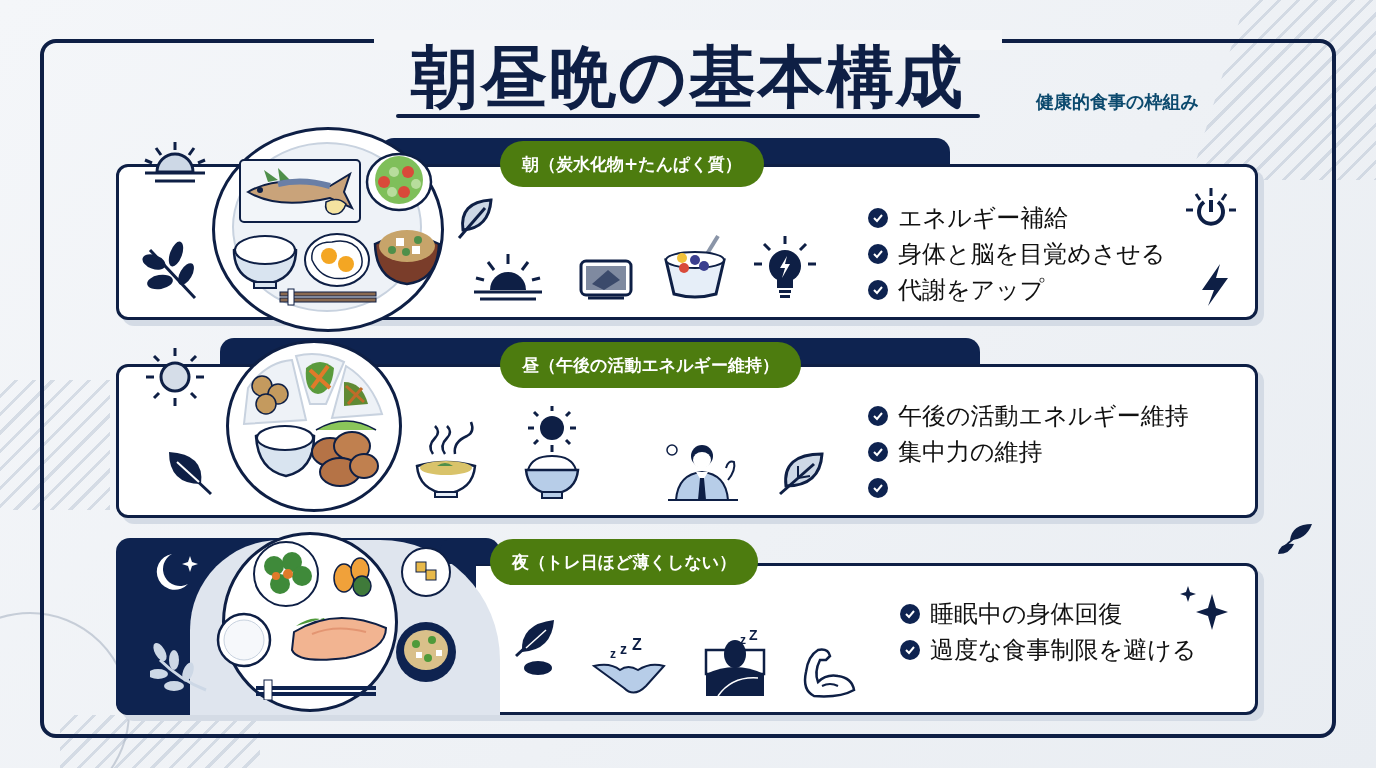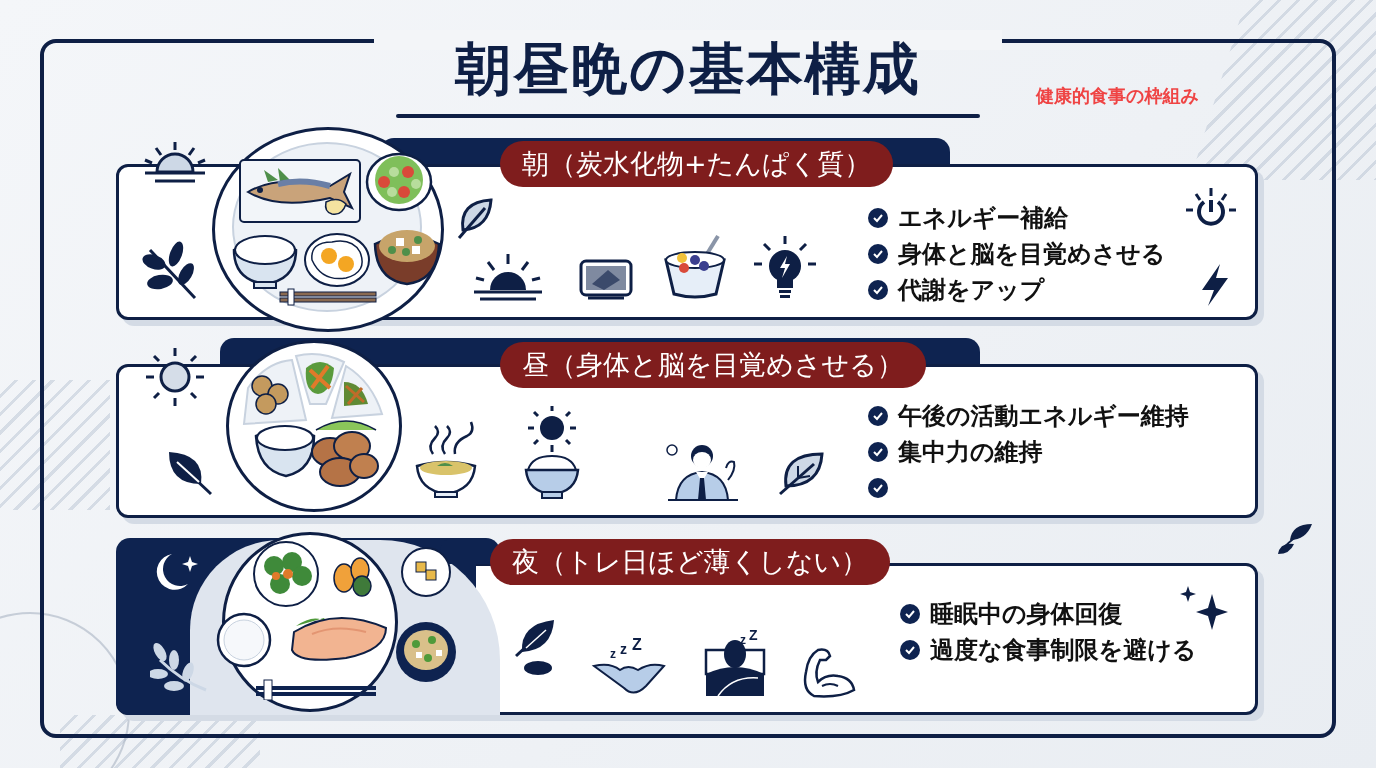--- a/index.html
+++ b/index.html
@@ -22,29 +22,29 @@
   .frame {
     position: absolute; left: 40px; top: 39px; width: 1296px; height: 699px;
     border: 4px solid #0e1f45; border-radius: 16px;
   }
   .frame-gap {
     position: absolute; left: 374px; top: 30px; width: 628px; height: 20px;
     background: #f3f5f8;
   }
   .title {
     position: absolute; left: 396px; top: 32px; width: 584px; text-align: center;
-    font-size: 56px; font-weight: bold; color: #0e1f45; letter-spacing: 2px;
+    font-size: 67px; font-weight: bold; color: #0e1f45; letter-spacing: 2px;
   }
   .title-rule {
     position: absolute; left: 396px; top: 114px; width: 584px; height: 4px;
     background: #0e1f45; border-radius: 2px;
   }
   .subtitle {
-    position: absolute; left: 1036px; top: 84px;
-    font-size: 18px; font-weight: bold; color: #ef4444;
+    position: absolute; left: 1036px; top: 90px;
+    font-size: 18px; font-weight: bold; color: #0c4a6e;
   }
   .panel {
     position: absolute; left: 116px; width: 1142px;
     background: #ffffff; border: 3px solid #0e1f45; border-radius: 12px;
     box-shadow: 6px 6px 0 #d4dbe5;
   }
   .panel.morning { top: 164px; height: 156px; }
   .panel.noon { top: 364px; height: 154px; }
   .panel.night { top: 563px; height: 152px; }
   .night-bg {
@@ -52,38 +52,38 @@
     background: #0e2350; border-radius: 14px;
   }
   .night-cloud {
     position: absolute; left: 190px; top: 540px; width: 310px; height: 175px;
     background: #dfe5ee; border-radius: 90px 120px 0 0;
   }
   .tab-dark {
     position: absolute; background: #0e2350; border-radius: 14px 14px 0 0;
   }
   .pill {
-    position: absolute; height: 46px; background: #7f1d1d; color: #fff;
-    border-radius: 23px; font-size: 27px; font-weight: normal;
+    position: absolute; height: 46px; background: #4d7c0f; color: #fff;
+    border-radius: 23px; font-size: 17px; font-weight: bold;
     display: flex; align-items: center; padding: 0 22px; white-space: nowrap;
   }
   .plate {
     position: absolute; border-radius: 50%; background: #fff;
     border: 3px solid #0e1f45;
   }
   .plate-inner {
     position: absolute; border-radius: 50%; background: #eef2f7;
     border: 2px solid #c8d2df;
   }
   .bullets {
     position: absolute; list-style: none;
   }
   .bullets li {
     display: flex; align-items: center; height: 36px;
-    font-size: 24px; font-weight: bold; color: #111;
+    font-size: 24px; font-weight: normal; color: #111;
   }
   .check {
     width: 20px; height: 20px; border-radius: 50%; background: #0e2350;
     margin-right: 10px; flex-shrink: 0; display: flex; align-items: center; justify-content: center;
   }
   .check svg { width: 12px; height: 12px; }
   .icon { position: absolute; }
   .food { position: absolute; }
 </style>
 </head>
@@ -248,21 +248,21 @@
   <path d="M20 16 A12 12 0 1 0 34 16" fill="none" stroke="#0e1f45" stroke-width="4"></path>
   <line x1="27" y1="14" x2="27" y2="26" stroke="#0e1f45" stroke-width="4"></line>
 </svg>
 <svg class="icon" style="left:1198px;top:262px" width="34" height="46" viewBox="0 0 34 46">
   <path d="M22 2 L4 28 L16 28 L10 44 L30 16 L18 16 Z" fill="#0e1f45"></path>
 </svg>
 
 <div class="tab-dark" style="left:220px;top:338px;width:250px;height:40px;"></div>
 <div class="tab-dark" style="left:420px;top:338px;width:560px;height:30px;border-radius:0 14px 0 0;"></div>
 <div class="panel noon"></div>
-<div class="pill" style="left:500px;top:342px;">昼（身体と脳を目覚めさせる）</div>
+<div class="pill" style="left:500px;top:342px;">昼（午後の活動エネルギー維持）</div>
 
 <svg class="icon" style="left:144px;top:346px" width="62" height="62" viewBox="0 0 62 62">
   <circle cx="31" cy="31" r="14" fill="#d5dde8" stroke="#0e1f45" stroke-width="3"></circle>
   <g stroke="#0e1f45" stroke-width="3">
     <line x1="31" y1="2" x2="31" y2="10"></line>
       <line x1="31" y1="52" x2="31" y2="60"></line>
     <line x1="2" y1="31" x2="10" y2="31"></line>
       <line x1="52" y1="31" x2="60" y2="31"></line>
     <line x1="10" y1="10" x2="15" y2="15"></line>
       <line x1="52" y1="10" x2="47" y2="15"></line>

